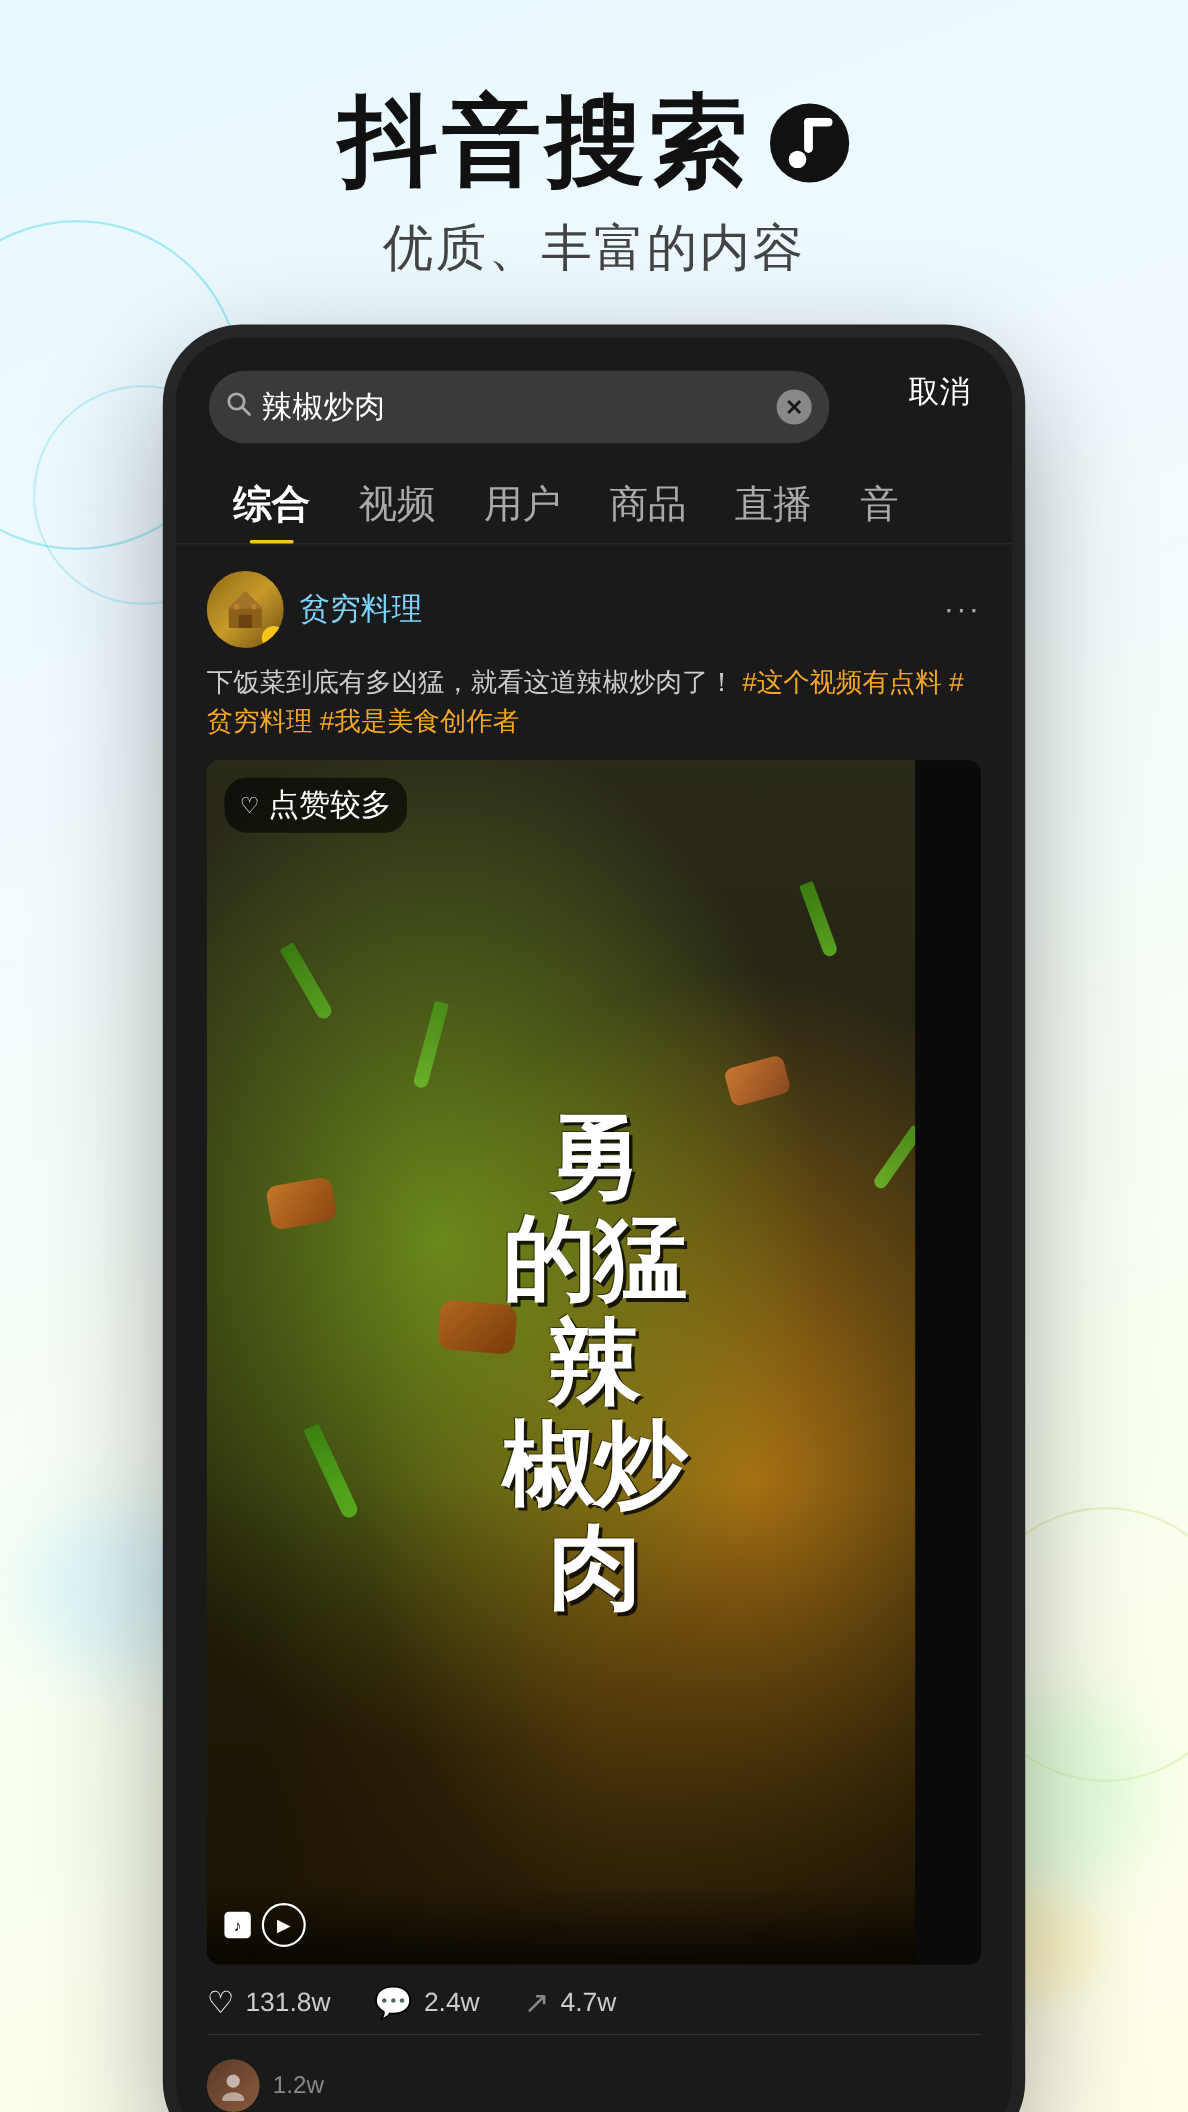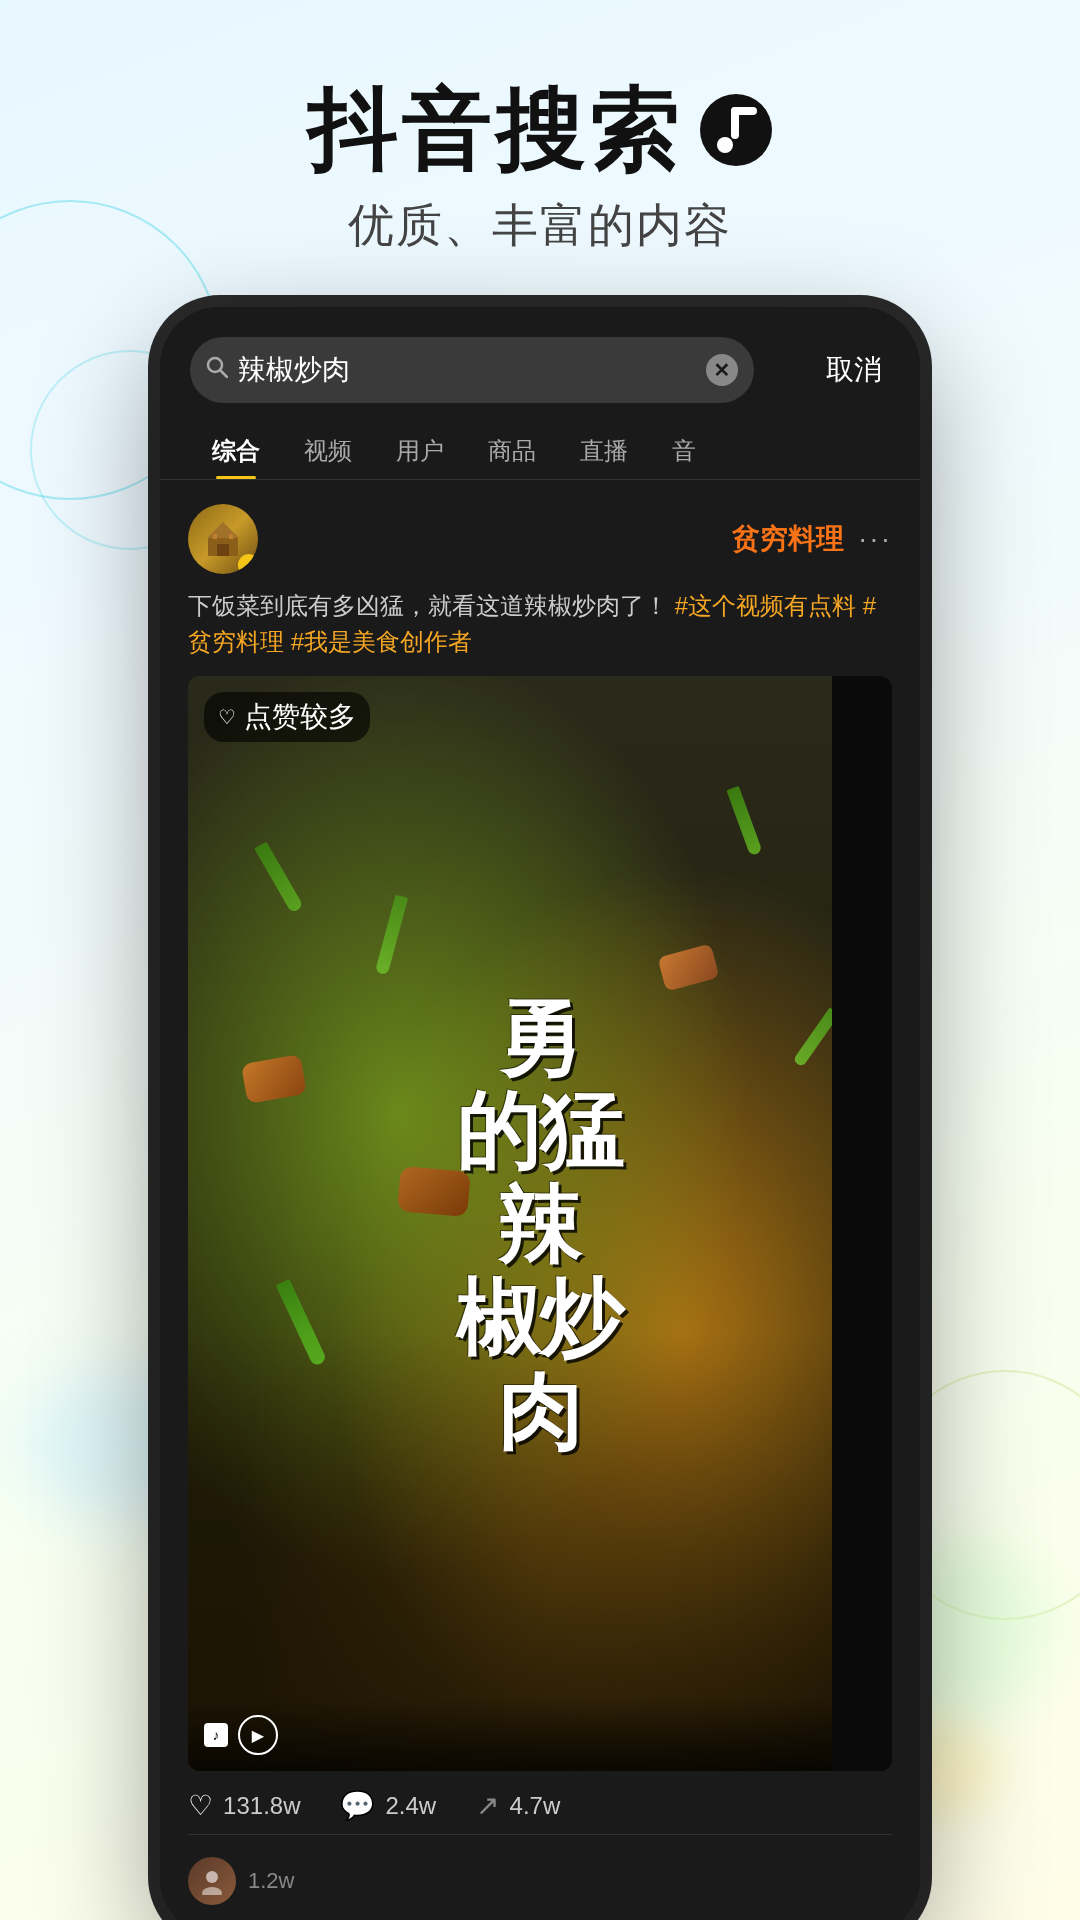--- a/index.html
+++ b/index.html
@@ -132,21 +132,20 @@
     }
 
     
     .search-area {
       background: #1a1a1a;
       padding: 30px 30px 0 30px;
     }
 
     .search-bar-row {
       display: flex;
-      align-items: center;
       gap: 16px;
     }
 
     .search-input-wrap {
       flex: 1;
       background: #3a3a3a;
       border-radius: 40px;
       display: flex;
       align-items: center;
       padding: 14px 16px;
@@ -189,21 +188,21 @@
     .tab-nav {
       background: #1a1a1a;
       display: flex;
       padding: 20px 30px 0 30px;
       border-bottom: 1px solid #333;
       gap: 0;
     }
 
     .tab-item {
       padding: 12px 22px;
-      font-size: 24px;
+      font-size: 35px;
       color: #aaa;
       position: relative;
       white-space: nowrap;
     }
 
     .tab-item.active {
       color: #fff;
       font-weight: 600;
     }
 
@@ -262,24 +261,23 @@
       border-radius: 50%;
       display: flex;
       align-items: center;
       justify-content: center;
       font-size: 14px;
       color: #000;
     }
 
     .author-name {
       font-size: 28px;
-      color: #f97316;
-      font-weight: 700;
+      color: #7dd3fc;
+      font-weight: 400;
       flex: 1;
-      text-align: right;
     }
 
     .more-icon {
       color: #aaa;
       font-size: 28px;
       letter-spacing: 2px;
     }
 
     
     .post-desc {

